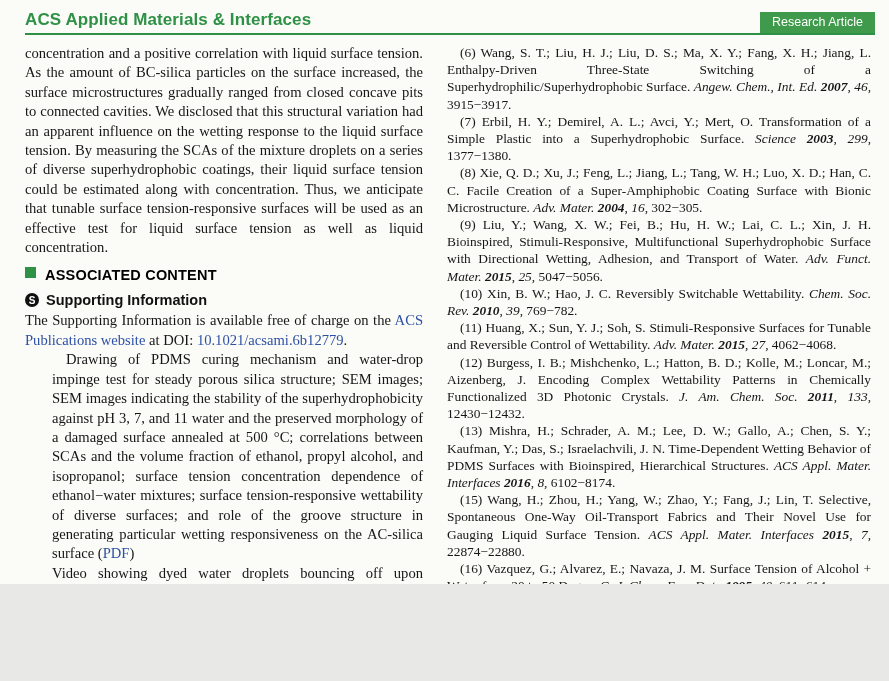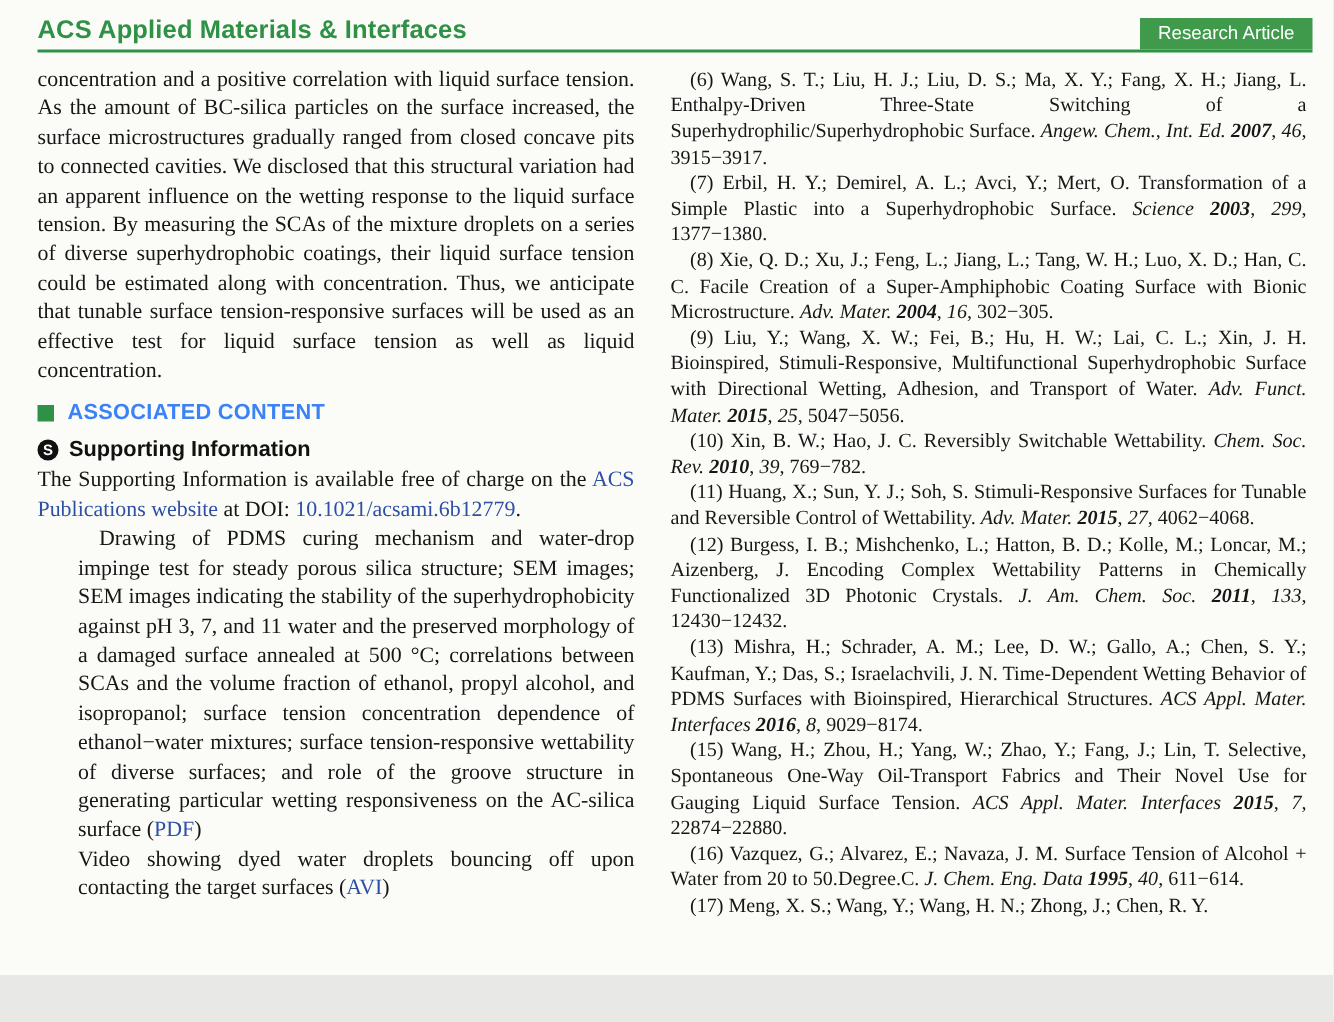--- a/index.html
+++ b/index.html
@@ -1,18 +1,18 @@
 <!DOCTYPE html>
 <html><head>
 <meta charset="utf-8">
 <style>
   html,body{margin:0;padding:0;background:#e8e8e6;}
   .page{
     position:relative;
-    width:889px;height:650px;
+    width:889px;height:584px;
     overflow:hidden;
     background:#fbfbf8;
     box-sizing:border-box;
     padding:10px 14px 11px 25px;
     font-family:"Liberation Serif", serif;
     color:#161616;
   }
   
   .hdr{display:flex;justify-content:space-between;align-items:flex-end;}
   .journal-title{
@@ -31,23 +31,23 @@
   .col-left{width:398px;}
   .col-right{width:424px;}
   p{margin:0;}
   .body-text{
     font-size:14.6px;line-height:19.4px;
     text-align:justify;
   }
   .intro{margin-bottom:9px;}
   .section-heading{
     font-family:"Liberation Sans", sans-serif;
-    font-weight:700;font-size:14.5px;color:#3b82f6;
+    font-weight:700;font-size:14.5px;color:#000000;
     letter-spacing:0.2px;margin:10px 0 9px 0;
-    display:flex;align-items:center;
+    display:flex;align-items:flex-start;
   }
   .sq{width:11px;height:11px;background:#2e9146;display:inline-block;margin-right:9px;}
   .sub-heading{
     font-family:"Liberation Sans", sans-serif;
     font-weight:700;font-size:14.5px;color:#111;
     margin:0 0 3px 0;display:flex;align-items:center;
   }
   .s-icon{
     display:inline-flex;align-items:center;justify-content:center;
     width:14px;height:14px;border-radius:50%;
@@ -102,20 +102,20 @@
     </section>
 
     <section class="col-right" id="refs">
         <p class="ref"><span>(6) Wang, S. T.; Liu, H. J.; Liu, D. S.; Ma, X. Y.; Fang, X. H.; Jiang, L. Enthalpy-Driven Three-State Switching of a Superhydrophilic/Superhydrophobic Surface. </span><i>Angew. Chem., Int. Ed. </i><b>2007</b><span>, </span><i>46</i><span>, 3915−3917.</span></p>
         <p class="ref"><span>(7) Erbil, H. Y.; Demirel, A. L.; Avci, Y.; Mert, O. Transformation of a Simple Plastic into a Superhydrophobic Surface. </span><i>Science </i><b>2003</b><span>, </span><i>299</i><span>, 1377−1380.</span></p>
         <p class="ref"><span>(8) Xie, Q. D.; Xu, J.; Feng, L.; Jiang, L.; Tang, W. H.; Luo, X. D.; Han, C. C. Facile Creation of a Super-Amphiphobic Coating Surface with Bionic Microstructure. </span><i>Adv. Mater. </i><b>2004</b><span>, </span><i>16</i><span>, 302−305.</span></p>
         <p class="ref"><span>(9) Liu, Y.; Wang, X. W.; Fei, B.; Hu, H. W.; Lai, C. L.; Xin, J. H. Bioinspired, Stimuli-Responsive, Multifunctional Superhydrophobic Surface with Directional Wetting, Adhesion, and Transport of Water. </span><i>Adv. Funct. Mater. </i><b>2015</b><span>, </span><i>25</i><span>, 5047−5056.</span></p>
         <p class="ref"><span>(10) Xin, B. W.; Hao, J. C. Reversibly Switchable Wettability. </span><i>Chem. Soc. Rev. </i><b>2010</b><span>, </span><i>39</i><span>, 769−782.</span></p>
         <p class="ref"><span>(11) Huang, X.; Sun, Y. J.; Soh, S. Stimuli-Responsive Surfaces for Tunable and Reversible Control of Wettability. </span><i>Adv. Mater. </i><b>2015</b><span>, </span><i>27</i><span>, 4062−4068.</span></p>
         <p class="ref"><span>(12) Burgess, I. B.; Mishchenko, L.; Hatton, B. D.; Kolle, M.; Loncar, M.; Aizenberg, J. Encoding Complex Wettability Patterns in Chemically Functionalized 3D Photonic Crystals. </span><i>J. Am. Chem. Soc. </i><b>2011</b><span>, </span><i>133</i><span>, 12430−12432.</span></p>
-        <p class="ref"><span>(13) Mishra, H.; Schrader, A. M.; Lee, D. W.; Gallo, A.; Chen, S. Y.; Kaufman, Y.; Das, S.; Israelachvili, J. N. Time-Dependent Wetting Behavior of PDMS Surfaces with Bioinspired, Hierarchical Structures. </span><i>ACS Appl. Mater. Interfaces </i><b>2016</b><span>, </span><i>8</i><span>, 9029−8174.</span></p>
+        <p class="ref"><span>(13) Mishra, H.; Schrader, A. M.; Lee, D. W.; Gallo, A.; Chen, S. Y.; Kaufman, Y.; Das, S.; Israelachvili, J. N. Time-Dependent Wetting Behavior of PDMS Surfaces with Bioinspired, Hierarchical Structures. </span><i>ACS Appl. Mater. Interfaces </i><b>2016</b><span>, </span><i>8</i><span>, 6102−8174.</span></p>
         <p class="ref"><span>(15) Wang, H.; Zhou, H.; Yang, W.; Zhao, Y.; Fang, J.; Lin, T. Selective, Spontaneous One-Way Oil-Transport Fabrics and Their Novel Use for Gauging Liquid Surface Tension. </span><i>ACS Appl. Mater. Interfaces </i><b>2015</b><span>, </span><i>7</i><span>, 22874−22880.</span></p>
         <p class="ref"><span>(16) Vazquez, G.; Alvarez, E.; Navaza, J. M. Surface Tension of Alcohol + Water from 20 to 50.Degree.C. </span><i>J. Chem. Eng. Data </i><b>1995</b><span>, </span><i>40</i><span>, 611−614.</span></p>
         <p class="ref"><span>(17) Meng, X. S.; Wang, Y.; Wang, H. N.; Zhong, J.; Chen, R. Y.</span></p>
       </section>
 
   </div>
 </div>
 
 </body></html>

